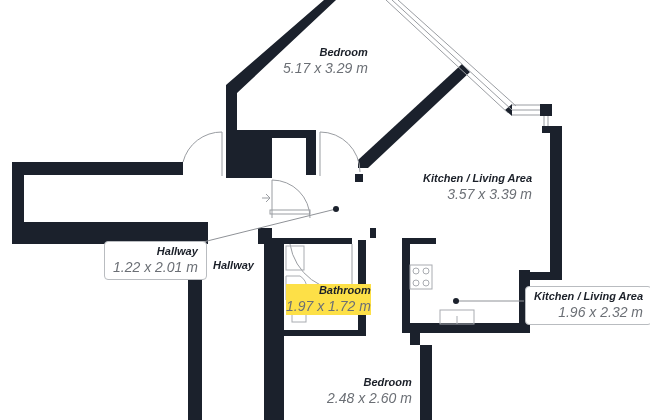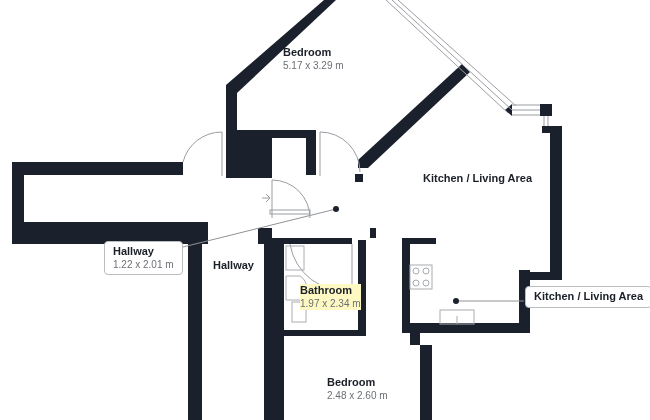--- a/index.html
+++ b/index.html
@@ -1,20 +1,20 @@
 <!DOCTYPE html>
 <html><head>
 <meta charset="utf-8">
 <style>
   html, body { margin: 0; padding: 0; background: #ffffff; }
   body { width: 650px; height: 420px; position: relative; overflow: hidden; font-family: "Liberation Sans", sans-serif; }
   #plan { position: absolute; left: 0; top: 0; }
-  .lbl { position: absolute; text-align: left; white-space: nowrap; line-height: 1.25; }
+  .lbl { position: absolute; text-align: right; white-space: nowrap; line-height: 1.25; font-style: italic; }
   .lbl .name { font-weight: bold; font-size: 11px; color: #1a1f28; display: block; }
-  .lbl .dim { font-size: 10px; color: #6b6f75; display: block; }
+  .lbl .dim { font-size: 14px; color: #6b6f75; display: block; }
   .boxed { background: #fff; border: 1px solid #b9bcc0; border-radius: 4px; padding: 3px 8px; }
 </style>
 </head>
 <body>
 
 <svg id="plan" width="650" height="420" viewBox="0 0 650 420">
   <g fill="#1b212c" stroke="none">
 
     <polygon points="226,85 324,0 336,0 237,93 237,132 226,132"></polygon>
 
@@ -90,36 +90,38 @@
   <circle cx="456" cy="301" r="3" fill="#1b212c"></circle>
 </svg>
 
 <div class="lbl" style="left:283px;top:46px;">
   <span class="name">Bedroom</span>
   <span class="dim">5.17 x 3.29 m</span>
 </div>
 
 <div class="lbl" style="left:423px;top:172px;">
   <span class="name">Kitchen / Living Area</span>
+  <span class="dim">3.57 x 3.39 m</span>
 </div>
 
 <div class="lbl boxed" style="left:104px;top:241px;">
   <span class="name">Hallway</span>
   <span class="dim">1.22 x 2.01 m</span>
 </div>
 
 <div class="lbl" style="left:213px;top:259px;">
   <span class="name">Hallway</span>
 </div>
 
-<div class="lbl" style="left:300px;top:284px;background:#fef9c3;">
+<div class="lbl" style="left:286px;top:284px;background:#fde047;">
   <span class="name">Bathroom</span>
-  <span class="dim">1.97 x 2.34 m</span>
+  <span class="dim">1.97 x 1.72 m</span>
 </div>
 
 <div class="lbl boxed" style="left:525px;top:286px;">
   <span class="name">Kitchen / Living Area</span>
+  <span class="dim">1.96 x 2.32 m</span>
 </div>
 
 <div class="lbl" style="left:327px;top:376px;">
   <span class="name">Bedroom</span>
   <span class="dim">2.48 x 2.60 m</span>
 </div>
 
 </body></html>

